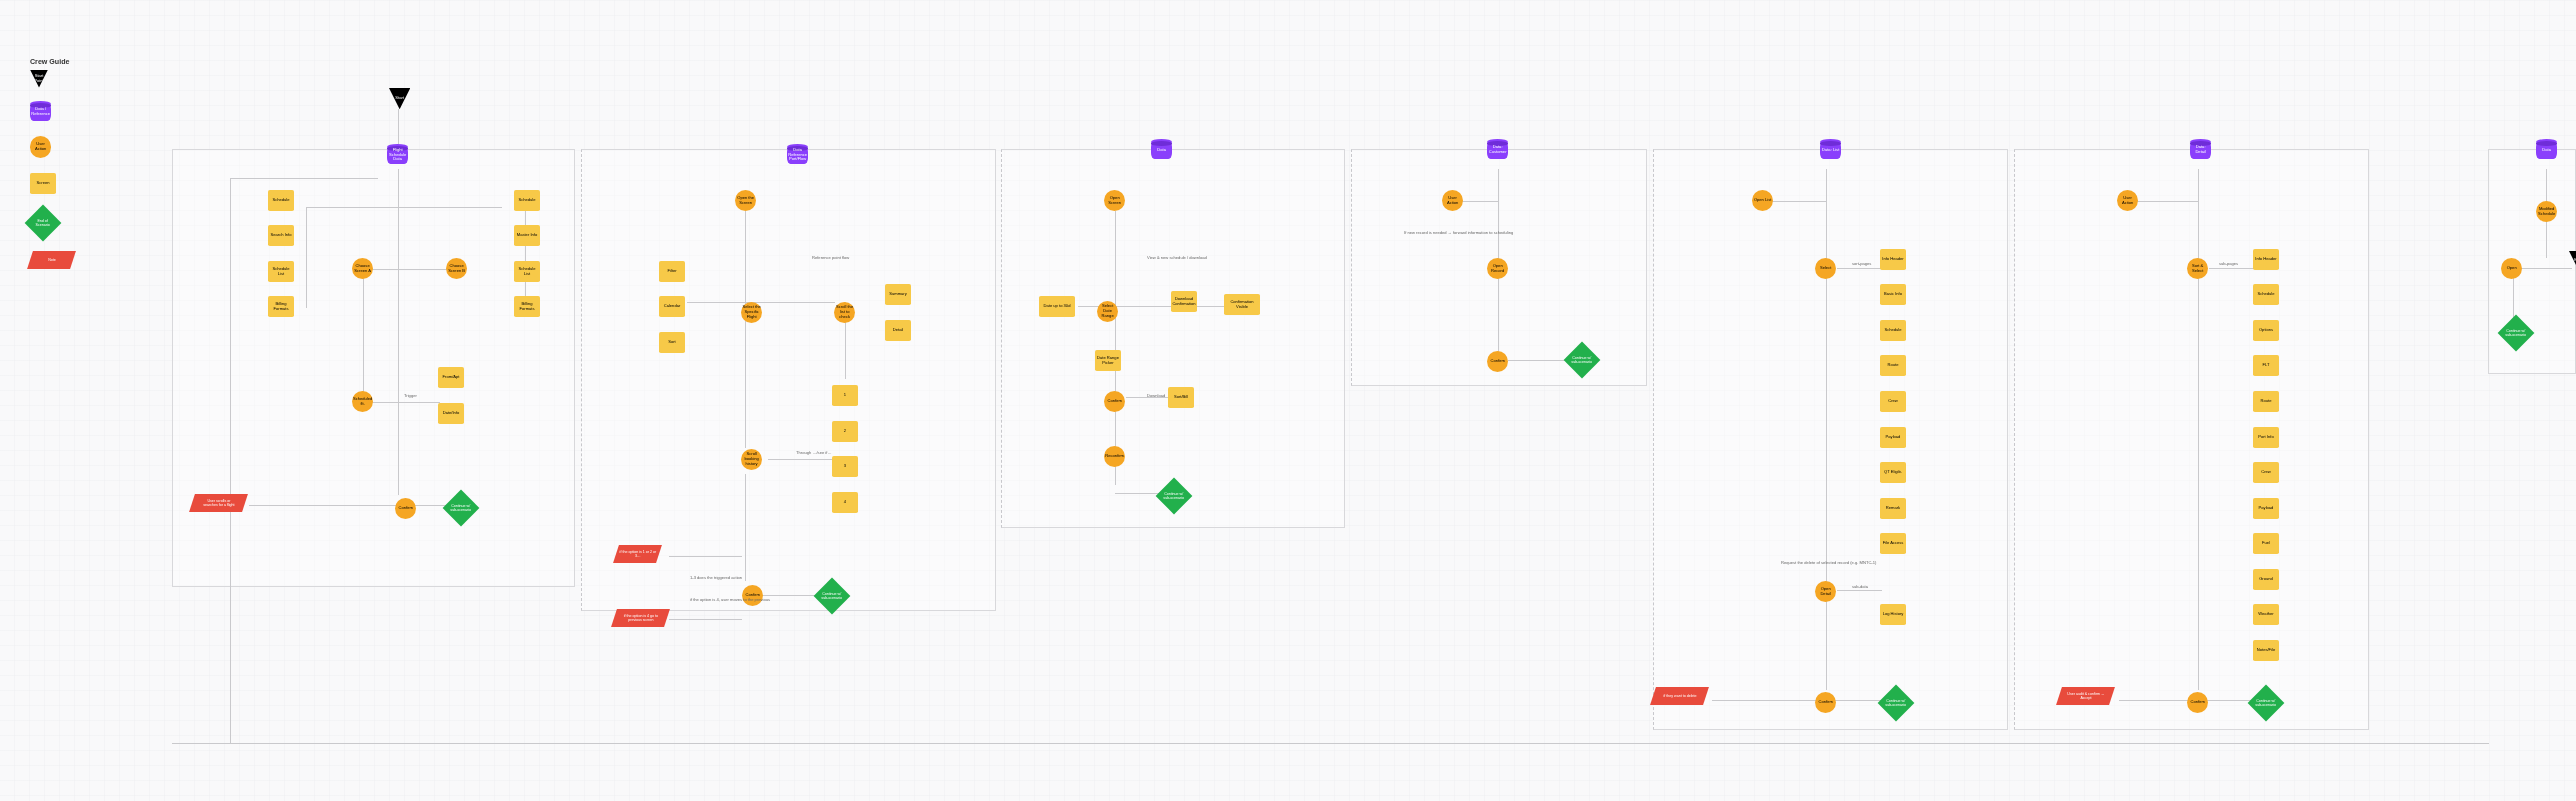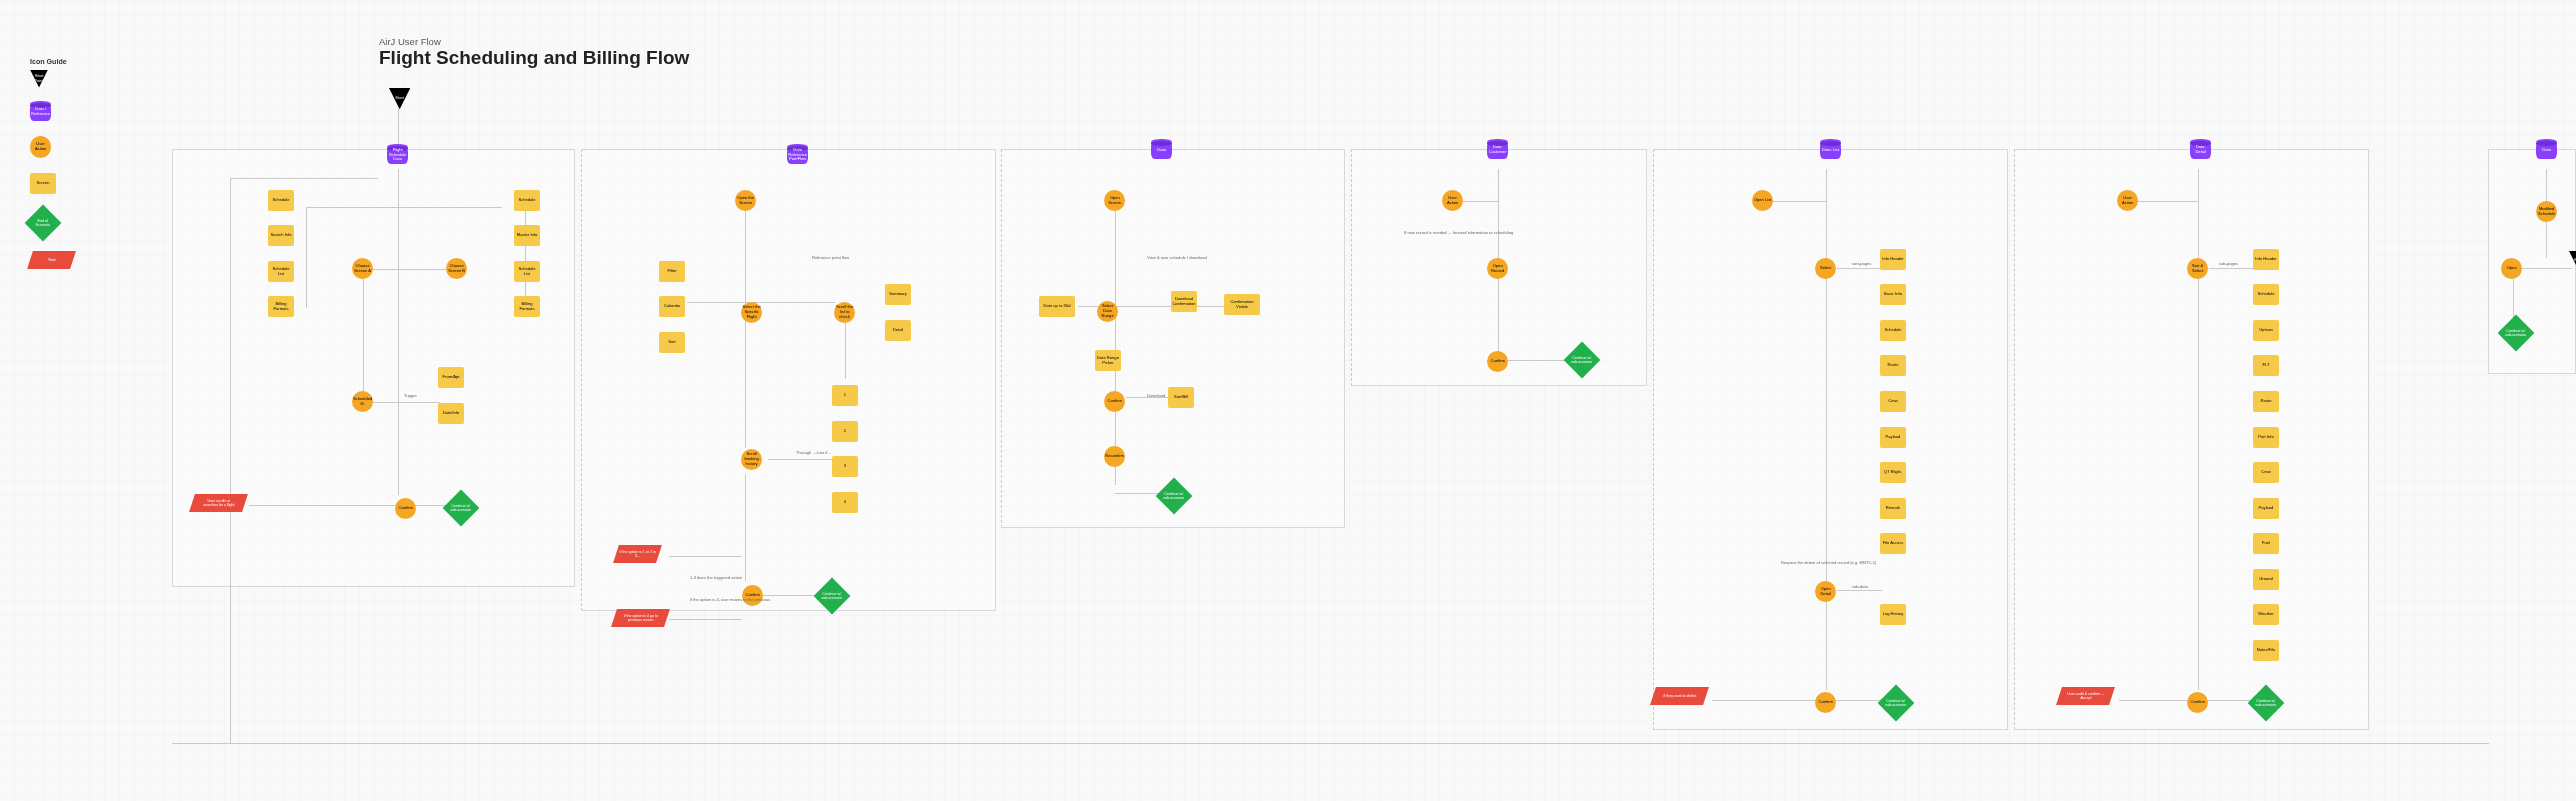--- a/index.html
+++ b/index.html
@@ -39,27 +39,23 @@
 
 .line{position:absolute;background:#c9c9cc}
 .hl{height:0.6px}
 .vl{width:0.6px}
 </style>
 </head>
 <body>
 
 <div id="canvas">
 
-  <div class="title-block" style="left:379px;top:36px">
-    <div class="subtitle">AirJ User Flow</div>
-    <div class="title">Flight Scheduling and Billing Flow</div>
-  </div>
 
   <div class="legend" style="left:30px;top:58px">
-    <div class="legend-label">Icon Guide</div>
+    <div class="legend-label">Crew Guide</div>
     <div id="legend-rows">
         <div class="legend-row">
           <div class="shape start" style="position: relative;">
             <span>Start Point</span>
           </div>
         </div>
         <div class="legend-row">
           <div class="shape db" style="position: relative;">
             <span>Data / Reference</span>
           </div>

